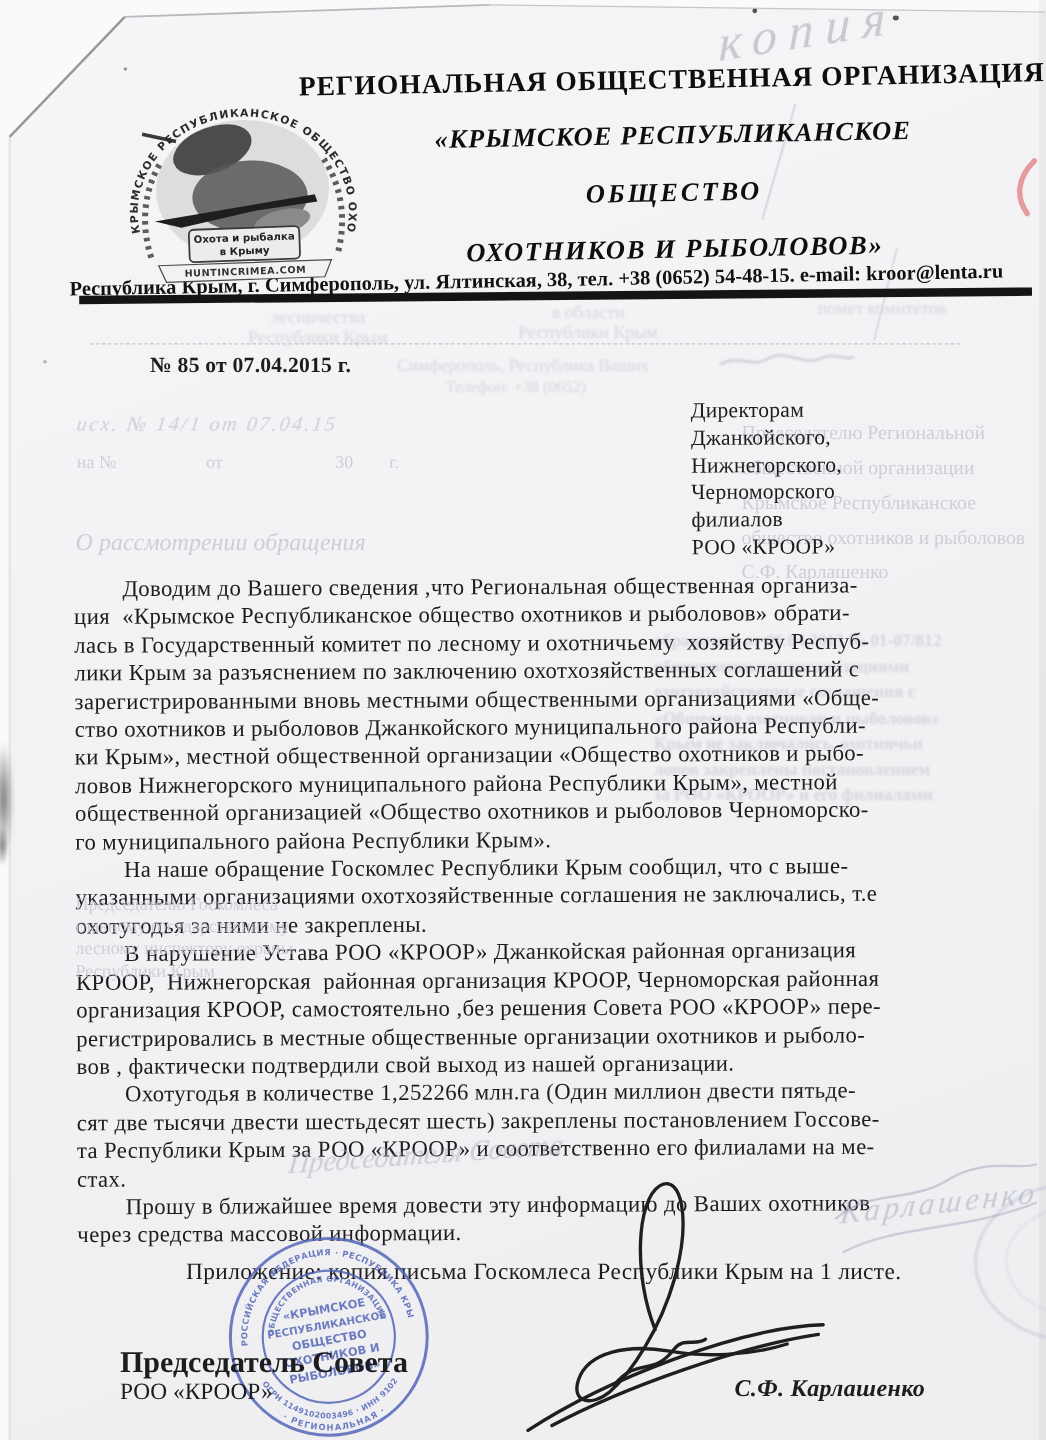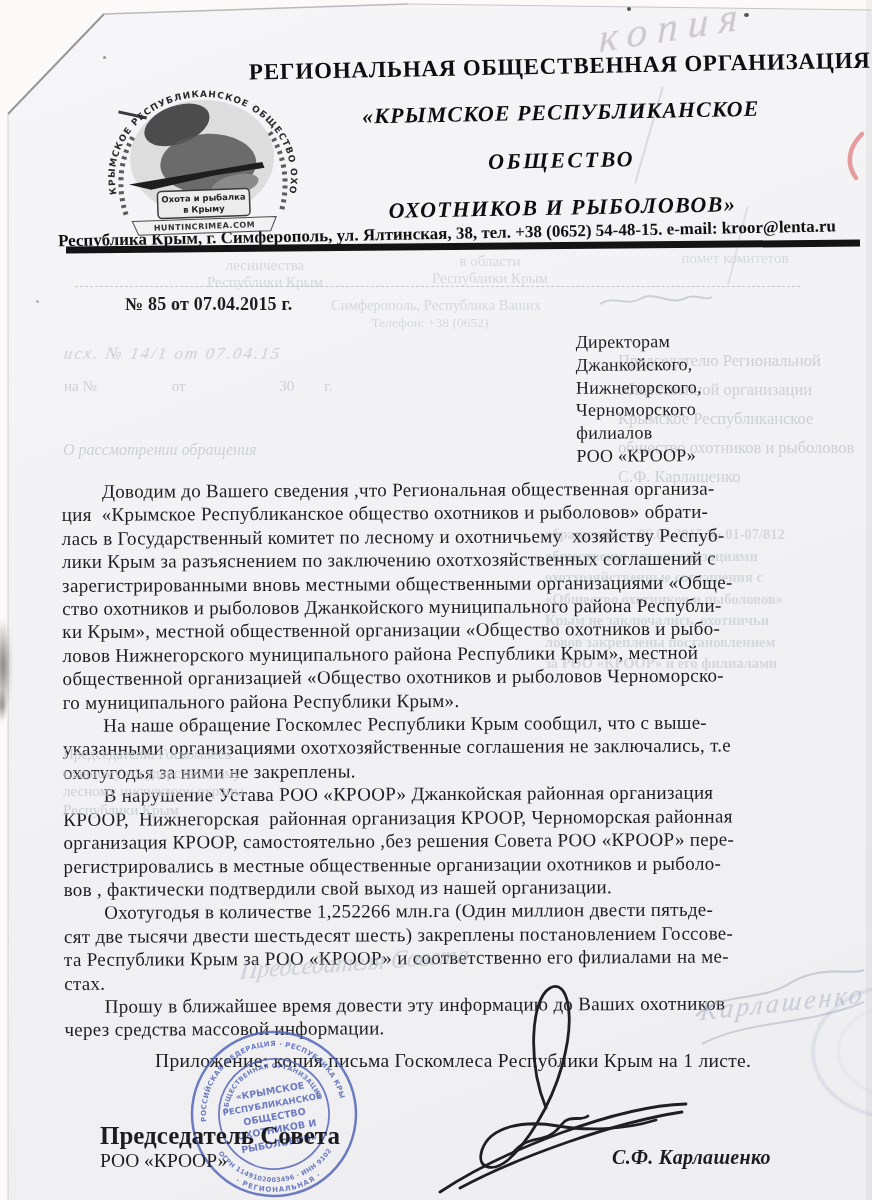--- a/index.html
+++ b/index.html
@@ -121,21 +121,21 @@
   <div class="abs" style="left:576px;top:330px;width:250px;transform:rotate(-0.4deg);">
 
   <div class="addrline">Директорам</div>
       <div class="addrline">Джанкойского,</div>
       <div class="addrline">Нижнегорского,</div>
       <div class="addrline">Черноморского</div>
       <div class="addrline">филиалов</div>
       <div class="addrline">РОО «КРООР»</div>
     </div>
 
-  <div class="abs ghost ital" style="left:63px;top:441px;font-size:16px;">О рассмотрении обращения</div>
+  <div class="abs ghost ital" style="left:63px;top:441px;font-size:20px;">О рассмотрении обращения</div>
 
   <div class="abs ghost2" style="left:545px;top:524px;width:325px;font-size:14.5px;line-height:21.5px;text-align:justify;font-weight:bold;">
 
   <div>обращение от 06.04.2015 № 01-07/812</div>
       <div>общественными организациями</div>
       <div>охотхозяйственные соглашения с</div>
       <div>«Общество охотников и рыболовов»</div>
       <div>Крым не заключались, охотничьи</div>
       <div>ловов закреплены постановлением</div>
       <div>за РОО «КРООР» и его филиалами</div>

